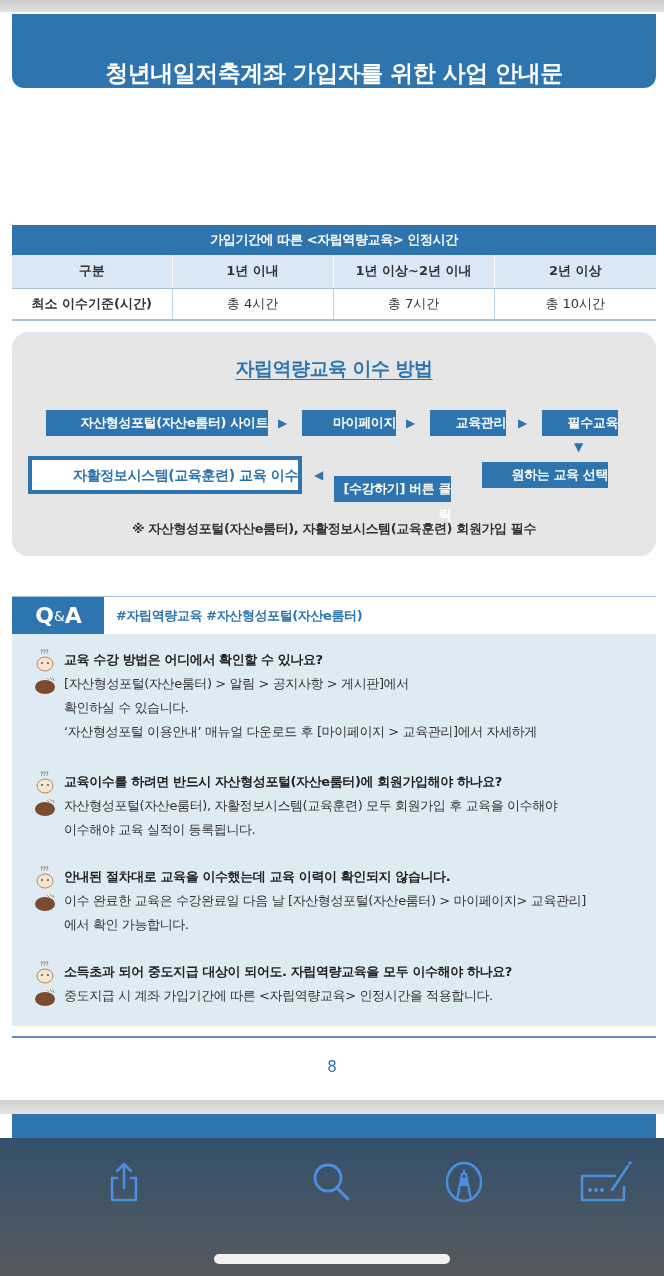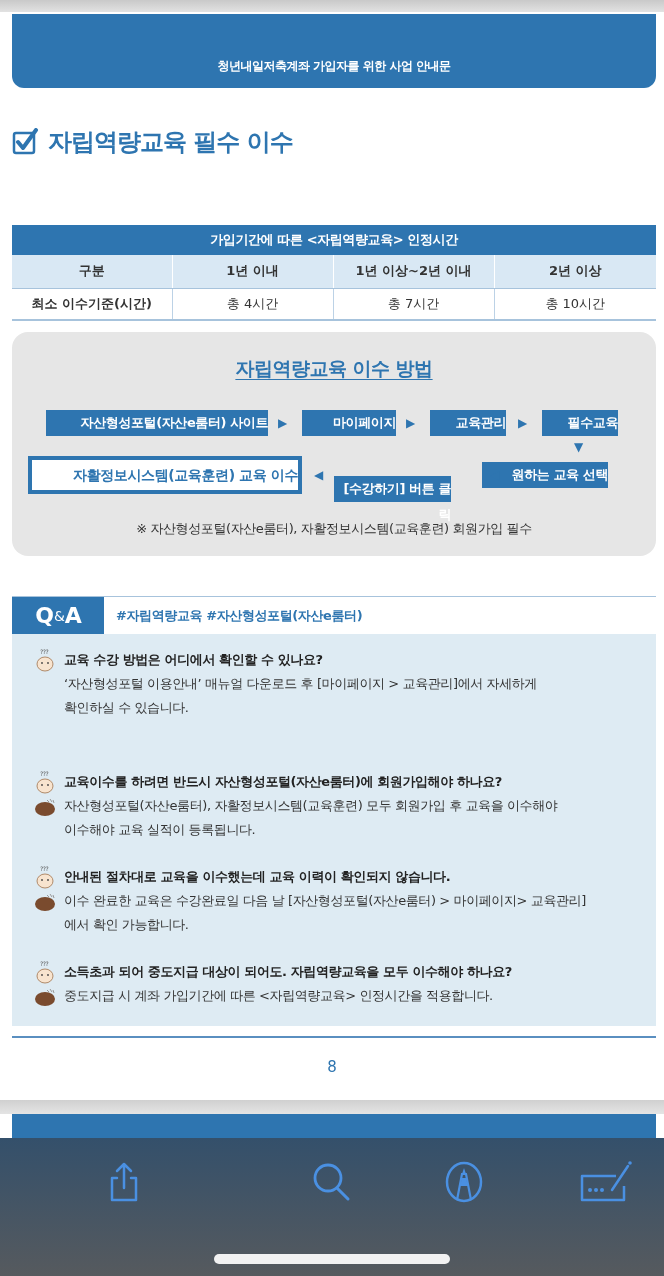--- a/index.html
+++ b/index.html
@@ -5,21 +5,21 @@
   * { box-sizing: border-box; margin: 0; padding: 0; }
   html, body { width: 664px; height: 1276px; overflow: hidden; background: #ffffff; }
   body { font-family: "DejaVu Sans", "Liberation Sans", sans-serif; position: relative; color: #222; }
 
   .topbar { position: absolute; left: 0; top: 0; width: 664px; height: 12px;
     background: linear-gradient(#c9c9c9, #e2e2e2); }
   .page { position: absolute; left: 0; top: 12px; width: 664px; height: 1088px; background: #fff; }
 
   .banner { position: absolute; left: 12px; top: 2px; width: 644px; height: 74px;
     background: #2e75b0; border-radius: 0 0 12px 12px; color: #fff;
-    font-size: 12px; font-weight: bold; text-align: center; padding-top: 44px; letter-spacing: -0.5px; }
+    font-size: 23px; font-weight: bold; text-align: center; padding-top: 44px; letter-spacing: -0.5px; }
 
   .section-title { position: absolute; left: 12px; top: 114px; display: flex; align-items: center;
     color: #2e75b0; font-size: 24px; font-weight: bold; letter-spacing: -1px; }
   .check-icon { width: 28px; height: 28px; margin-right: 8px; }
   .intro { position: absolute; left: 12px; top: 164px; font-size: 12.5px; color: #2e75b0; letter-spacing: -0.4px; }
   .intro b { font-weight: bold; }
 
   .time-table { position: absolute; left: 12px; top: 213px; width: 644px; border-collapse: collapse; font-size: 13px; }
   .time-table th.caption { background: #2e75b0; color: #fff; height: 30px; font-size: 13px; font-weight: bold; letter-spacing: -0.4px; }
   .time-table tr.head td { background: #d9e8f4; height: 33px; text-align: center; font-weight: bold; color: #333;
@@ -30,21 +30,21 @@
   .time-table td:last-child { border-right: none !important; }
 
   .method-box { position: absolute; left: 12px; top: 320px; width: 644px; height: 224px;
     background: #e6e6e6; border-radius: 16px; }
   .method-title { position: absolute; left: 0; width: 644px; top: 24px; text-align: center;
     color: #2e75b0; font-size: 19px; font-weight: bold; text-decoration: underline; text-underline-offset: 4px; letter-spacing: -0.5px; }
   .step { position: absolute; background: #2e75b0; color: #fff; font-size: 13px; font-weight: bold;
     height: 26px; line-height: 26px; text-align: right; letter-spacing: -0.4px; }
   .step.final { background: #fff; color: #2e75b0; border: 4px solid #2e75b0; height: 38px; line-height: 30px; font-size: 14px; }
   .arrow { position: absolute; color: #2e75b0; font-size: 12px; }
-  .method-note { position: absolute; left: 0; width: 644px; top: 188px; text-align: center; font-size: 13px; font-weight: normal; color: #333; letter-spacing: -0.4px; }
+  .method-note { position: absolute; left: 0; width: 644px; top: 188px; text-align: center; font-size: 13px; font-weight: bold; color: #333; letter-spacing: -0.4px; }
 
   .qa-header { position: absolute; left: 12px; top: 584px; width: 644px; height: 38px;
     border-top: 1px solid #a7c3dc; display: flex; align-items: center; background: #fff; }
   .qa-badge { width: 92px; height: 38px; background: #2e75b0; color: #fff; font-size: 22px; font-weight: bold;
     display: flex; align-items: center; justify-content: center; letter-spacing: -1px; }
   .qa-badge small { font-size: 14px; font-weight: normal; margin: 0 1px; }
   .qa-tags { margin-left: 12px; color: #2e75b0; font-size: 13px; font-weight: bold; letter-spacing: -0.4px; }
   .qa-body { position: absolute; left: 12px; top: 622px; width: 644px; height: 392px; background: #deebf3; }
   .qa-item { position: absolute; left: 22px; width: 610px; font-size: 13px; line-height: 24px; color: #333; letter-spacing: -0.4px; }
   .qa-q, .qa-a { display: flex; align-items: flex-start; }
@@ -68,27 +68,20 @@
 <body>
 
 <div class="topbar"></div>
 
 <div class="page">
 
   <div class="banner">
     <span>청년내일저축계좌 가입자를 위한 사업 안내문</span>
   </div>
 
-  <div class="section-title">
-    <svg class="check-icon" viewBox="0 0 28 28">
-      <rect x="2" y="5" width="20" height="20" rx="2" fill="none" stroke="#2e75b0" stroke-width="2.5"></rect>
-      <path d="M6 14 L11 20 L24 2" fill="none" stroke="#2e75b0" stroke-width="4" stroke-linecap="round" stroke-linejoin="round"></path>
-    </svg>
-    <span>자립역량교육 필수 이수</span>
-  </div>
 
 
   <table class="time-table">
     <tbody>
         <tr>
       <th class="caption" colspan="4">가입기간에 따른 &lt;자립역량교육&gt; 인정시간</th>
     </tr>
     <tr class="head">
       <td style="width:160px">구분</td>
       <td style="width:161px">1년 이내</td>
@@ -140,22 +133,29 @@
     <div class="qa-item" style="top:14px;">
       <div class="qa-q">
         <svg class="icon-q" viewBox="0 0 22 24">
           <text x="6" y="6" font-size="6" fill="#555">???</text>
           <ellipse cx="11" cy="16" rx="8" ry="7" fill="#f8e4cf" stroke="#b08a6a" stroke-width="1"></ellipse>
           <circle cx="8" cy="15" r="0.9" fill="#444"></circle>
             <circle cx="14" cy="15" r="0.9" fill="#444"></circle>
         </svg>
         <span class="text">교육 수강 방법은 어디에서 확인할 수 있나요?</span>
       </div>
+      <div class="qa-a">
+        <svg class="icon-a" viewBox="0 0 22 24">
+          <ellipse cx="11" cy="15" rx="10" ry="7" fill="#7a4b2e"></ellipse>
+          <path d="M16 5 L18 8 M19 6 L20 9 M13 6 L15 8" stroke="#999" stroke-width="1"></path>
+        </svg>
+        <span>[자산형성포털(자산e룸터) &gt; 알림 &gt; 공지사항 &gt; 게시판]에서</span>
+      </div>
+      <div class="indent">확인하실 수 있습니다.</div>
       <div class="indent">‘자산형성포털 이용안내’ 매뉴얼 다운로드 후 [마이페이지 &gt; 교육관리]에서 자세하게</div>
-      <div class="indent">확인하실 수 있습니다.</div>
     </div>
 
     <div class="qa-item" style="top:136px;">
       <div class="qa-q">
         <svg class="icon-q" viewBox="0 0 22 24">
           <text x="6" y="6" font-size="6" fill="#555">???</text>
           <ellipse cx="11" cy="16" rx="8" ry="7" fill="#f8e4cf" stroke="#b08a6a" stroke-width="1"></ellipse>
           <circle cx="8" cy="15" r="0.9" fill="#444"></circle>
             <circle cx="14" cy="15" r="0.9" fill="#444"></circle>
         </svg>

